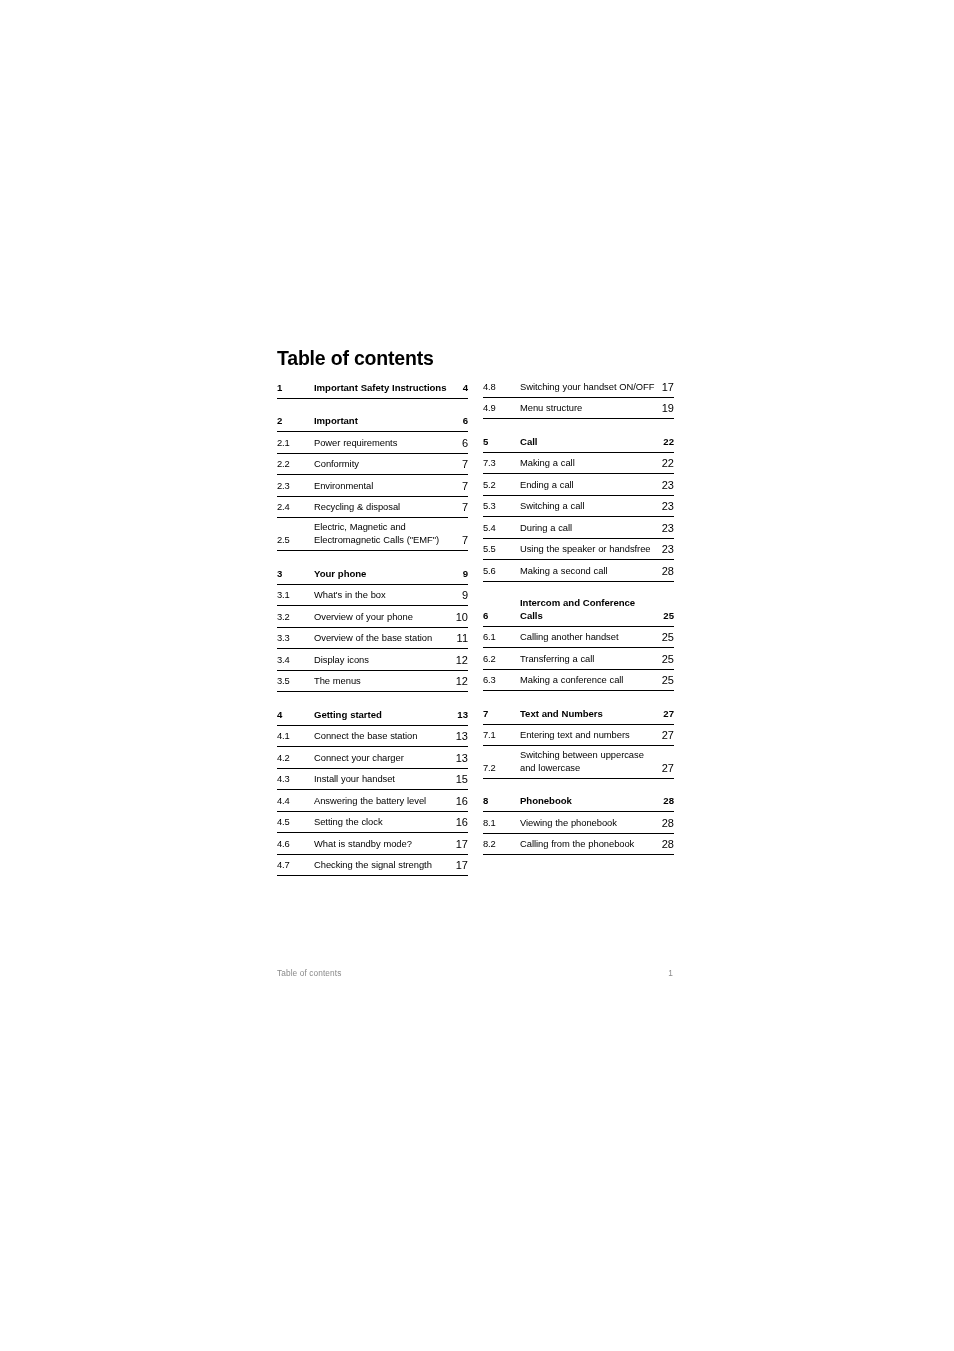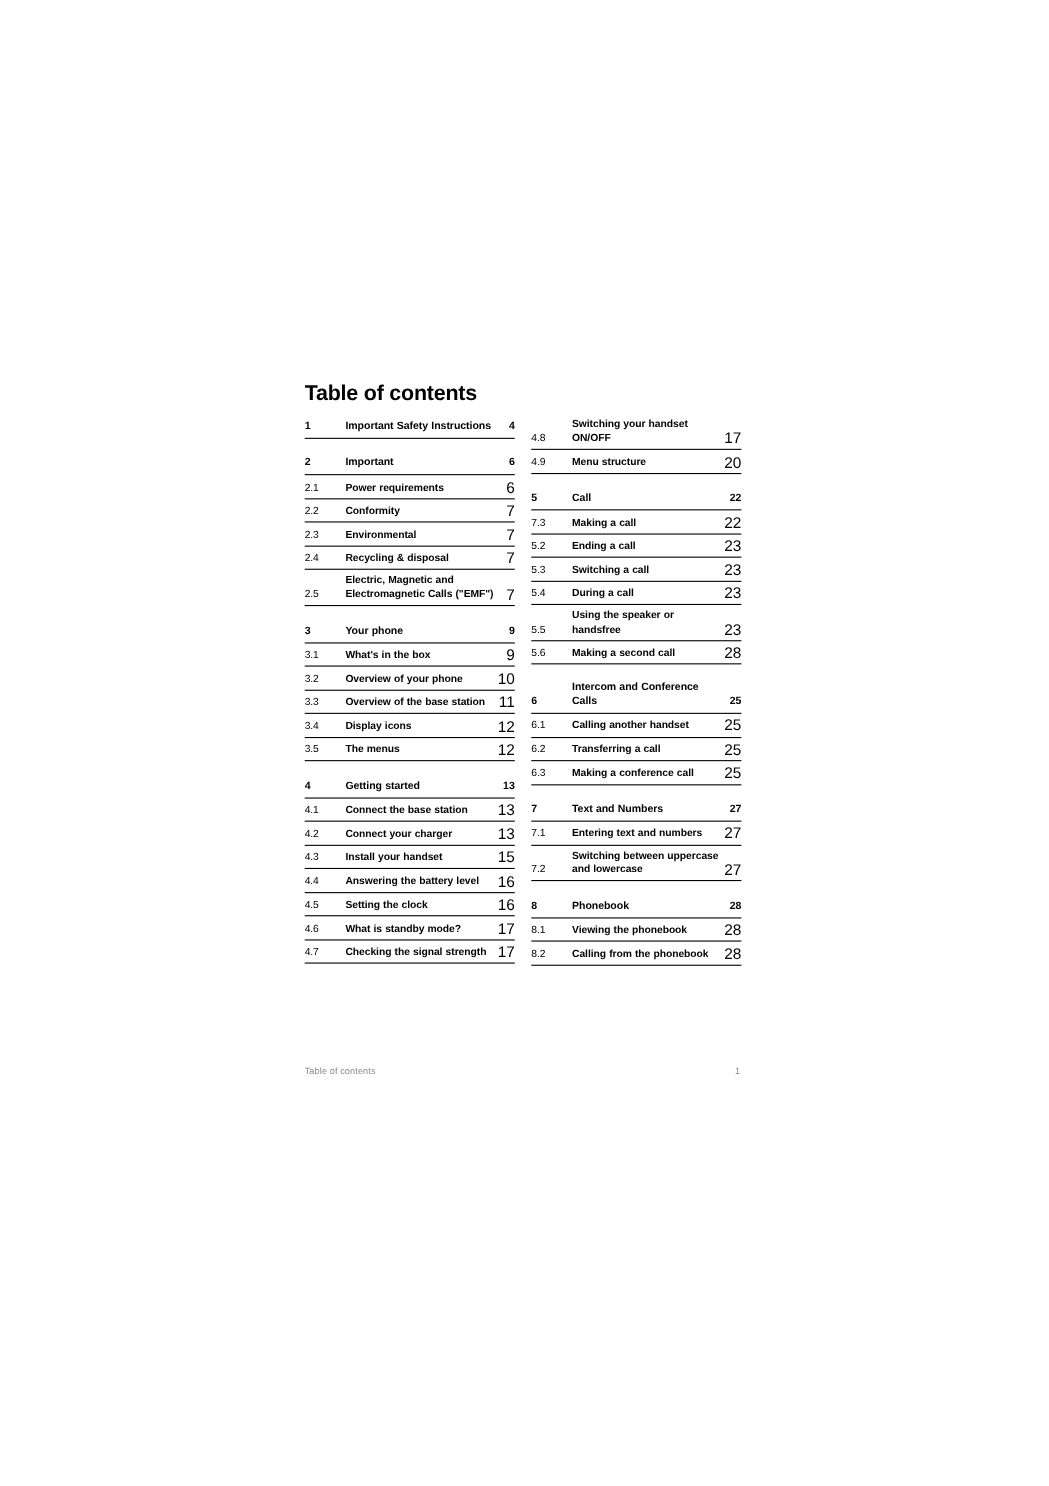--- a/index.html
+++ b/index.html
@@ -64,27 +64,26 @@
     line-height: 12.6px;
     letter-spacing: -0.1px;
   }
   .label {
     flex: 1 1 auto;
     font-size: 9.4px;
     line-height: 12.6px;
     letter-spacing: -0.05px;
     padding-right: 4px;
     word-spacing: 0.3px;
-    font-weight: bold;
   }
   .pg {
     flex: 0 0 auto;
     min-width: 13px;
     text-align: right;
-    font-size: 14px;
+    font-size: 11px;
     line-height: 12.6px;
   }
 
   .toc-row.chapter .num,
   .toc-row.chapter .label,
   .toc-row.chapter .pg {
     font-weight: bold;
     font-size: 9.6px;
   }
 
@@ -219,21 +218,21 @@
       </div>
     <div class="col" id="col-right">
         <div class="toc-row">
           <span class="num">4.8</span>
           <span class="label">Switching your handset ON/OFF</span>
           <span class="pg">17</span>
         </div>
         <div class="toc-row">
           <span class="num">4.9</span>
           <span class="label">Menu structure</span>
-          <span class="pg">20</span>
+          <span class="pg">19</span>
         </div>
         <div class="toc-row chapter spaced">
           <span class="num">5</span>
           <span class="label">Call</span>
           <span class="pg">22</span>
         </div>
         <div class="toc-row">
           <span class="num">7.3</span>
           <span class="label">Making a call</span>
           <span class="pg">22</span>

